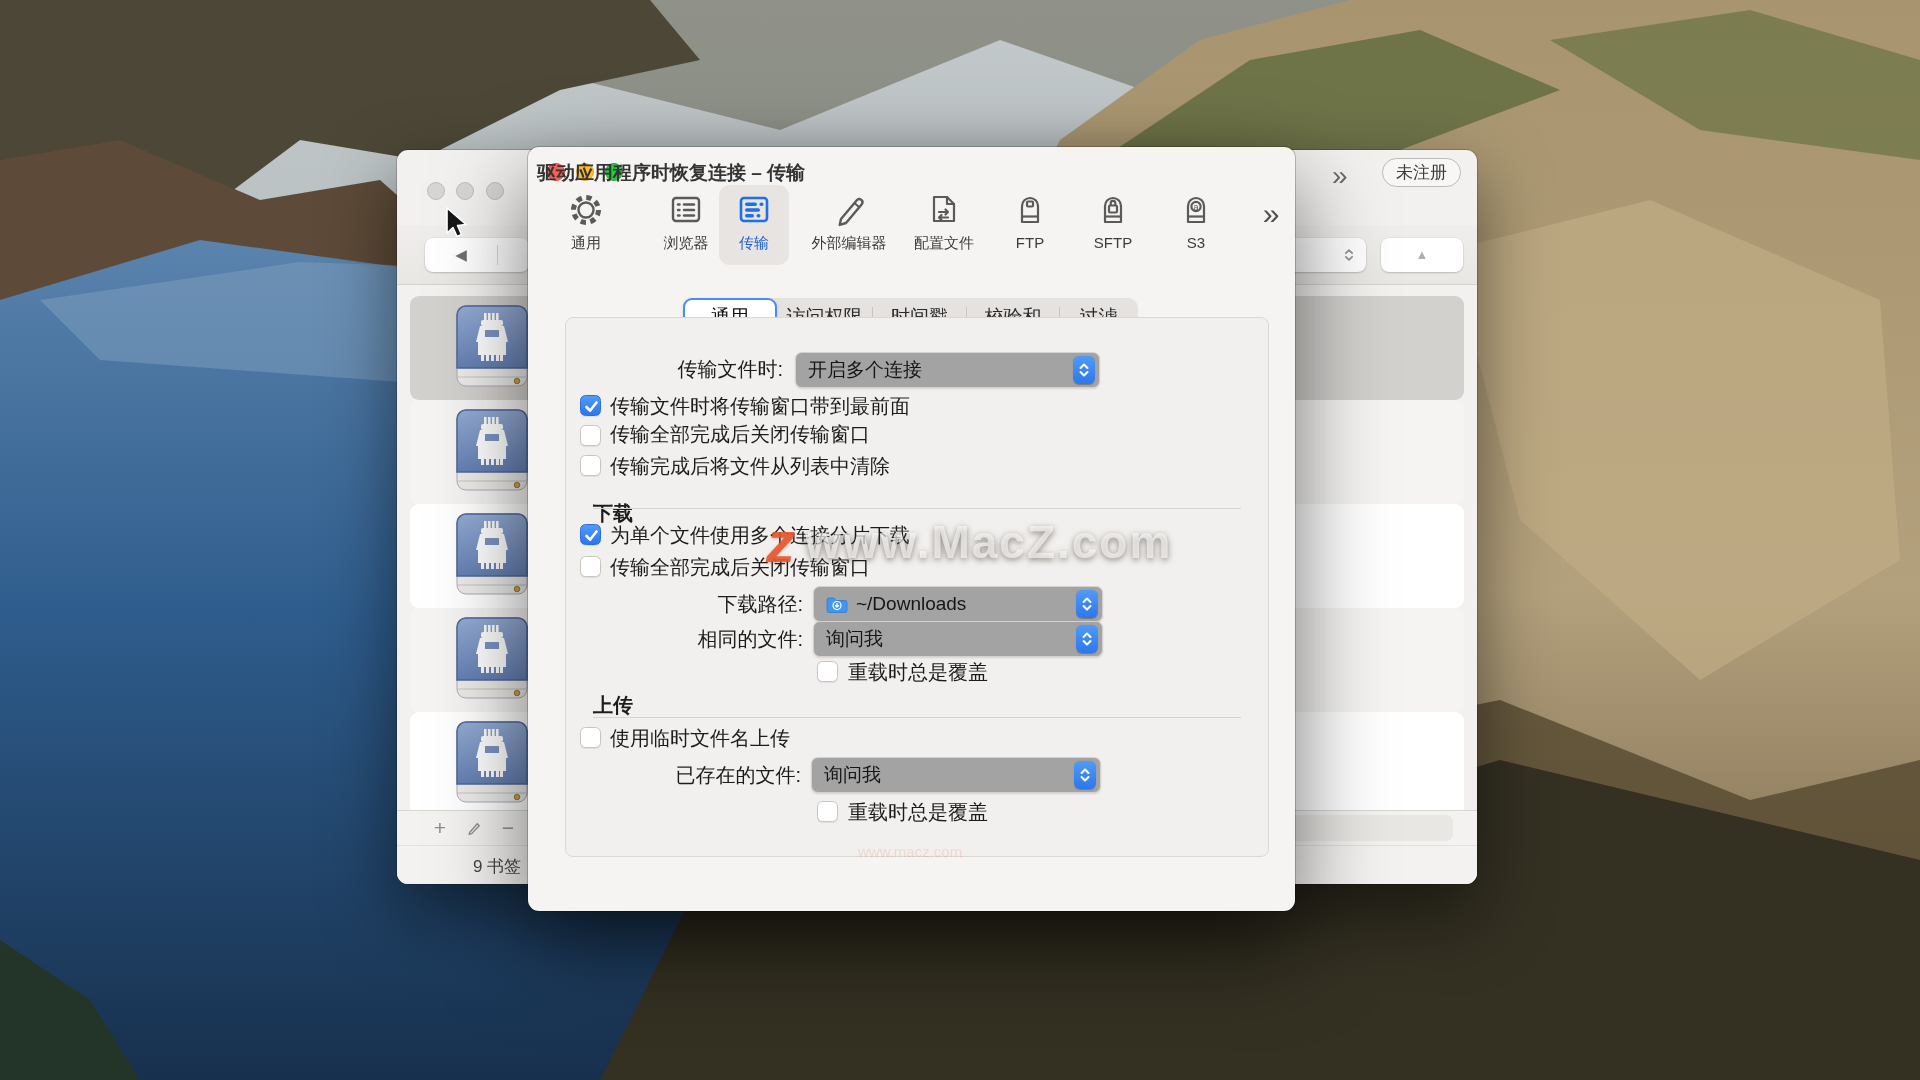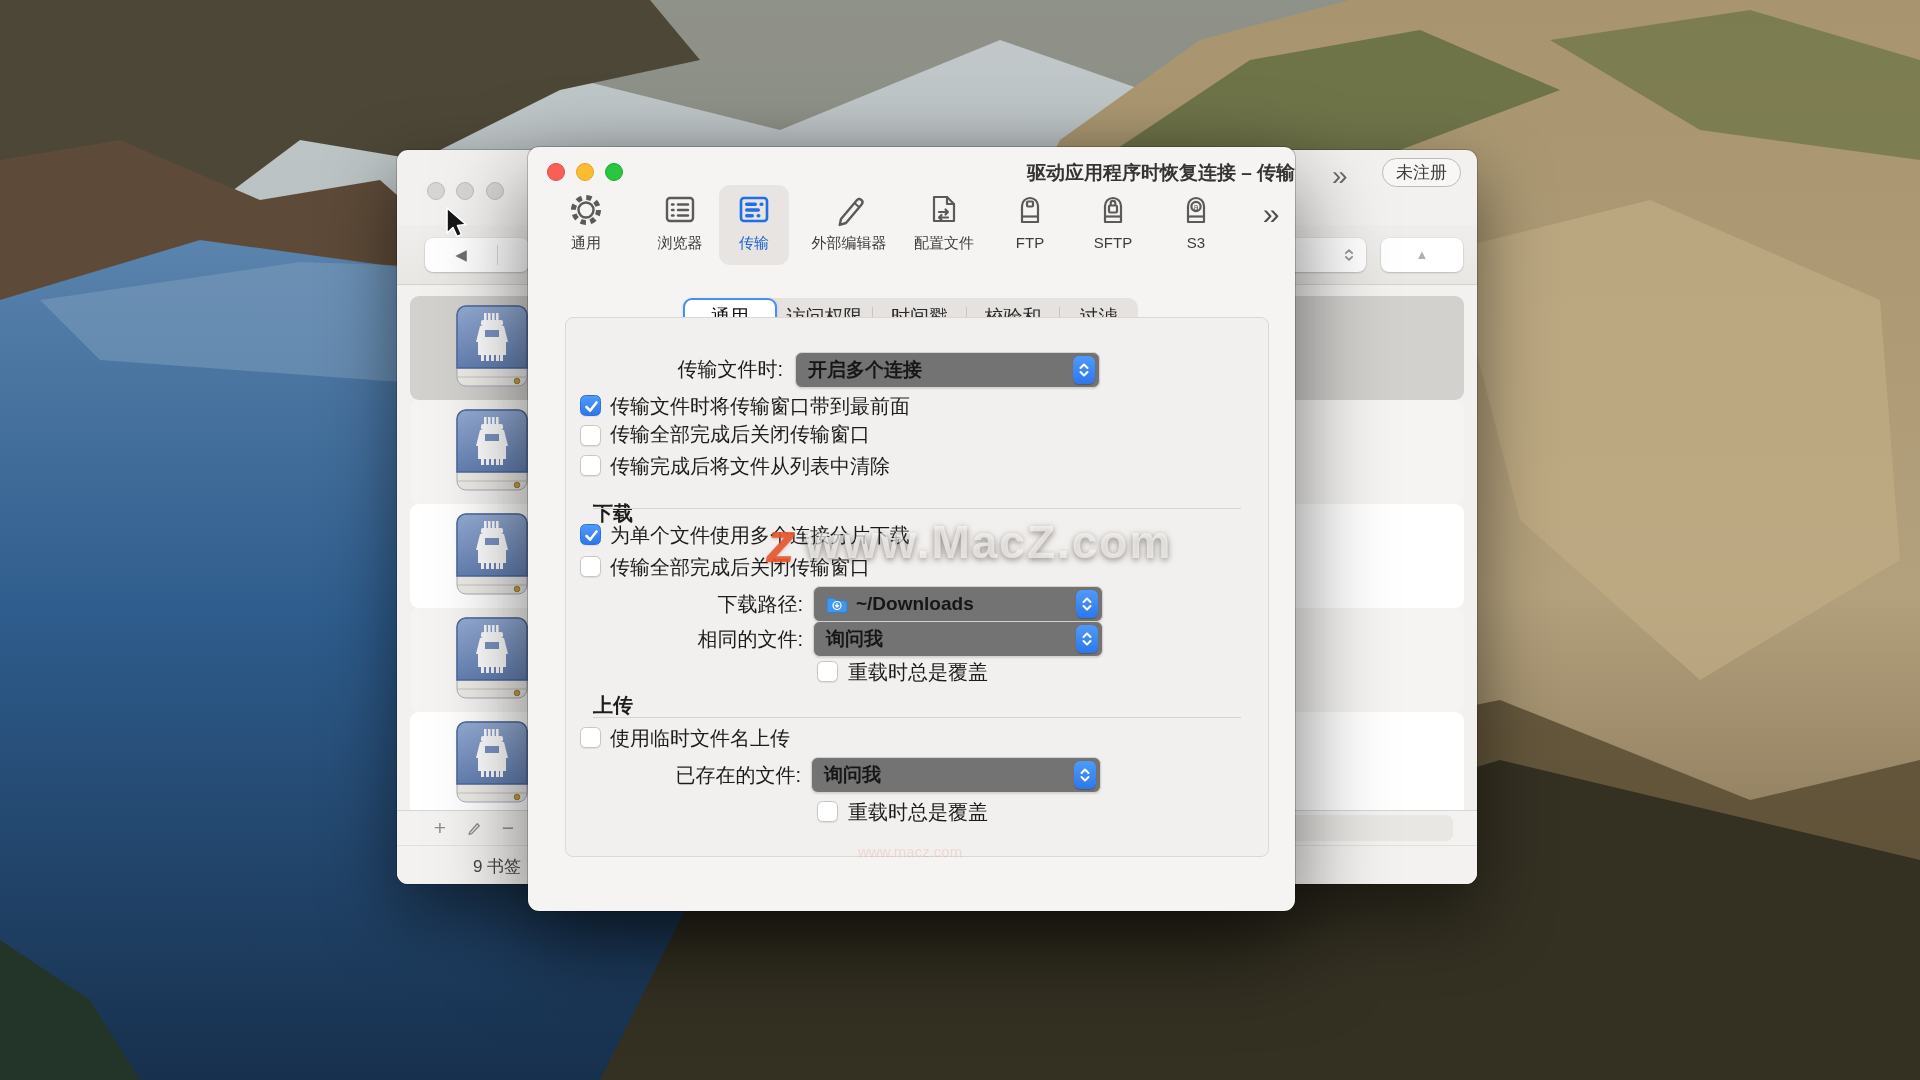--- a/index.html
+++ b/index.html
@@ -36,22 +36,22 @@
   #foot-band { position:absolute; left:150px; top:4px; width:906px; height:26px; background:#e9e7e4; border-radius:7px; }
   #foot-hdiv { position:absolute; left:0; top:34px; width:100%; height:1px; background:#e2e0dd; }
   #bg-count { position:absolute; left:40px; top:44px; width:120px; text-align:center; font-size:17px; color:#454545; }
 
   
   #prefs { left:528px; top:147px; width:767px; height:764px; background:#f6f4f2;
            box-shadow:0 35px 90px rgba(0,0,0,.55), 0 0 0 1px rgba(0,0,0,.2); }
   .tl.red    { background:#f85f57; border:1px solid #e04b42; }
   .tl.yellow { background:#fdbc2e; border:1px solid #e0a624; }
   .tl.green  { background:#28c73f; border:1px solid #1fa832; }
-  #prefs-title { position:absolute; left:0; top:13px; width:100%; text-align:right;
-                 font-size:19px; font-weight:600; color:#343434; }
+  #prefs-title { position:absolute; left:0; top:13px; width:100%; text-align:left;
+                 font-size:19px; font-weight:600; color:#343434;padding-left:9px; }
   .tbitem { position:absolute; top:42px; width:90px; display:flex; flex-direction:column; align-items:center; gap:5px; }
   .tbitem .lbl { font-size:15px; color:#3d3d3d; white-space:nowrap; }
   #tb-selbg { position:absolute; left:191px; top:38px; width:70px; height:80px; border-radius:11px; background:#e7e4e1; }
   #prefs-overflow { position:absolute; left:728px; top:50px; width:30px; text-align:center; font-size:30px; color:#4e4e4e; }
 
   #tabs { position:absolute; left:155px; top:151px; width:455px; height:38px; background:#e5e2e0;
           border-radius:10px; display:flex; align-items:center; }
   .tabseg { position:relative; height:38px; display:flex; align-items:center; justify-content:center;
             font-size:19px; color:#2a2a2a; }
   .tabseg.sel { background:#fff; border:2.5px solid #4a8df6; border-radius:9px; height:38px;
@@ -65,22 +65,22 @@
   .cblabel { position:absolute; font-size:20px; color:#1c1c1c; line-height:24px; white-space:nowrap; }
   .seclabel { position:absolute; font-size:20px; font-weight:600; color:#1c1c1c; line-height:24px; }
   .secdiv { position:absolute; left:65px; width:648px; height:1px; background:#d6d3d0; }
 
   .cb { position:absolute; width:21px; height:21px; border-radius:5.5px; background:#fff;
         border:1px solid #c8c5c2; box-shadow:0 1px 1px rgba(0,0,0,.08); }
   .cb svg { display:none; position:absolute; left:1px; top:1px; }
   .cb.on { background:linear-gradient(#4f9bf8,#2d77ec); border:1px solid #2a6fdd; }
   .cb.on svg { display:block; }
 
-  .dd { position:absolute; height:36px; background:#737373; border:1px solid #d4d1ce; border-radius:7px;
-        box-shadow:0 1px 2px rgba(0,0,0,.12); display:flex; align-items:center; padding-left:12px; gap:8px;font-weight:bold; }
+  .dd { position:absolute; height:36px; background:#a3a3a3; border:1px solid #d4d1ce; border-radius:7px;
+        box-shadow:0 1px 2px rgba(0,0,0,.12); display:flex; align-items:center; padding-left:12px; gap:8px; }
   .dd .ddtext { font-size:19px; color:#161616; white-space:nowrap; }
   .stepper { position:absolute; right:4px; top:3px; width:22px; height:28px; border-radius:6px;
              background:linear-gradient(#4f9bf8,#2d77ec); box-shadow:0 .5px 1px rgba(0,0,0,.25); }
   .stepper svg { position:absolute; left:2px; top:5px; }
 
   #watermark { position:absolute; left:238px; top:366px; display:flex; align-items:center; gap:10px; pointer-events:none; }
   #wm-z { font-size:58px; font-weight:700; font-style:italic; color:rgba(235,84,46,.88);
           text-shadow:0 1px 3px rgba(120,40,10,.3); line-height:1; }
   #wm-text { font-size:46px; font-weight:700; color:rgba(255,255,255,.62); letter-spacing:2px;
              text-shadow:0 2px 6px rgba(60,50,40,.55); line-height:1; }
@@ -224,21 +224,21 @@
 
   <div id="tb-selbg"></div>
 
   <div class="tbitem" style="left:13px;">
     <svg width="40" height="40" viewBox="0 0 40 40">
       <circle cx="20" cy="21" r="7.5" fill="none" stroke="#5b5a58" stroke-width="2.4"></circle>
       <circle cx="20" cy="21" r="12.5" fill="none" stroke="#5b5a58" stroke-width="5" stroke-dasharray="5.3 4.5"></circle>
     </svg>
     <span class="lbl">通用</span>
   </div>
-  <div class="tbitem" style="left:107px;">
+  <div class="tbitem" style="left:113px;">
     <svg width="40" height="40" viewBox="0 0 40 40">
       <g fill="none" stroke="#5b5a58" stroke-width="2.4" stroke-linecap="round">
         <rect x="7" y="9" width="26" height="23" rx="3"></rect>
         <line x1="12" y1="15.5" x2="13.5" y2="15.5"></line>
           <line x1="18" y1="15.5" x2="28" y2="15.5"></line>
         <line x1="12" y1="21" x2="13.5" y2="21"></line>
           <line x1="18" y1="21" x2="28" y2="21"></line>
         <line x1="12" y1="26.5" x2="13.5" y2="26.5"></line>
           <line x1="18" y1="26.5" x2="28" y2="26.5"></line>
       </g>

